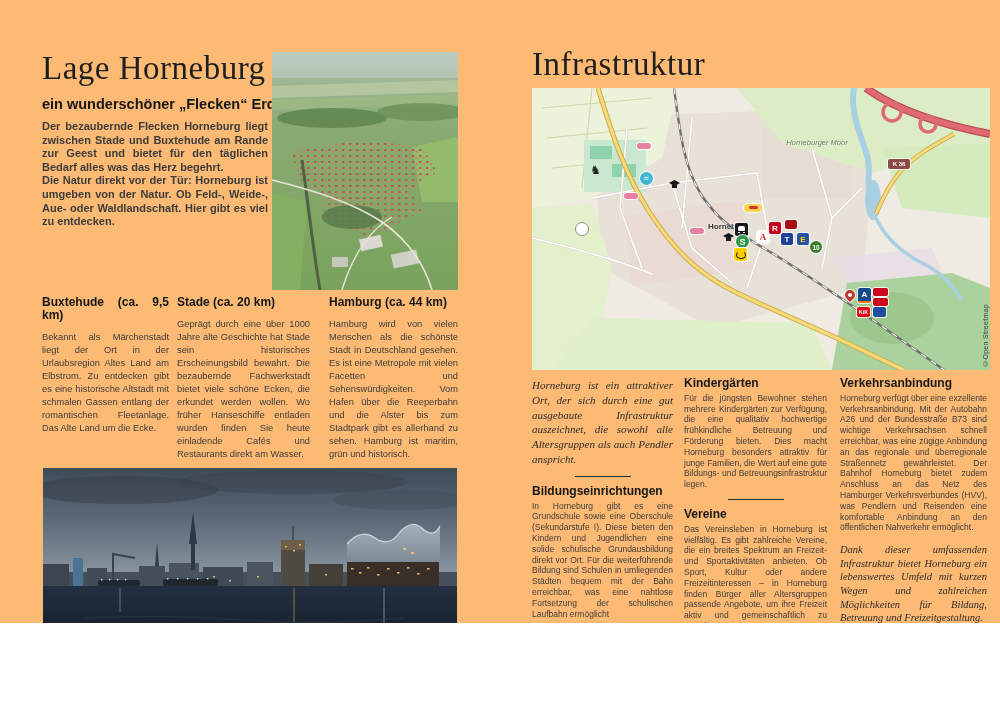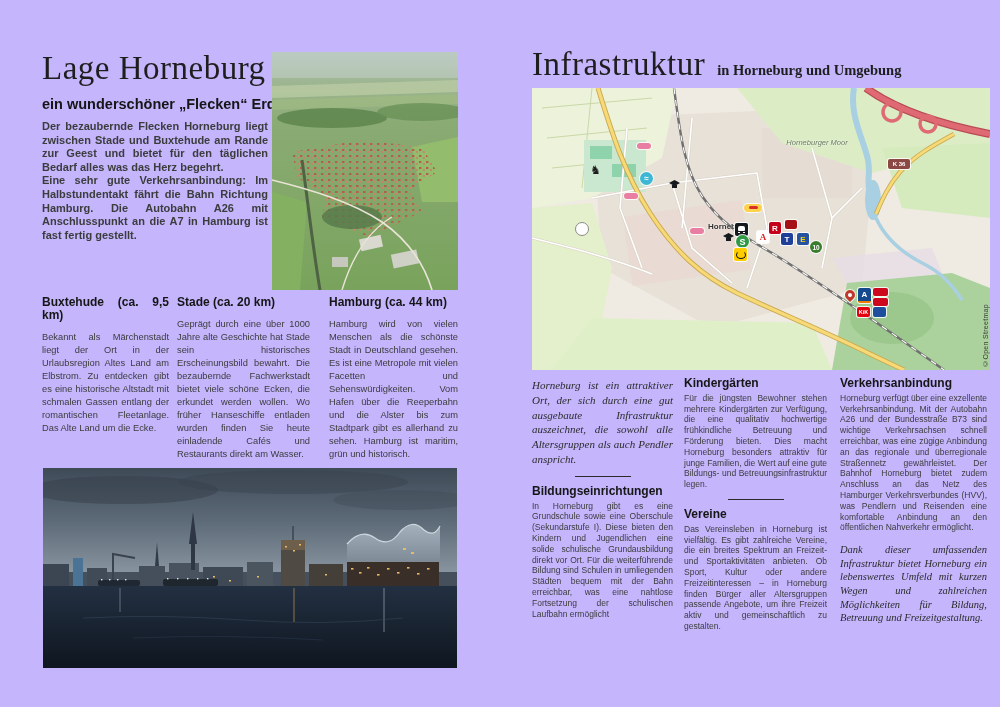--- a/index.html
+++ b/index.html
@@ -1,16 +1,16 @@
 <!DOCTYPE html>
 <html lang="de"><head>
 <meta charset="utf-8">
 <style>
   html,body{margin:0;padding:0;background:#ffffff;}
-  .sheet{position:relative;width:1000px;height:707px;background:#c4b5fd;overflow:hidden;
+  .sheet{position:relative;width:1000px;height:623px;background:#fdba74;overflow:hidden;
          font-family:"Liberation Sans","DejaVu Sans",sans-serif;color:#3c3c3c;}
   h1,h2,h3,p{margin:0;padding:0;}
 
   
   .big-title{font-family:"Liberation Serif","DejaVu Serif",serif;font-weight:400;
              font-size:33px;color:#1e1e1e;letter-spacing:.5px;}
   .title-l{position:absolute;left:42px;top:50px;}
   .title-r{position:absolute;left:532px;top:46px;display:flex;align-items:baseline;gap:12px;}
   .title-r .sub{font-family:"Liberation Serif","DejaVu Serif",serif;font-weight:700;
                 font-size:14.5px;color:#1e1e1e;}
@@ -86,21 +86,21 @@
 </head>
 <body>
 
 <div class="sheet">
 
   <h1 class="big-title title-l">Lage Horneburg</h1>
   <h2 class="subtitle-l">ein wunderschöner „Flecken“ Erde</h2>
 
   <div class="intro">
     <p>Der bezaubernde Flecken Horneburg liegt zwischen Stade und Buxtehude am Rande zur Geest und bietet für den täglichen Bedarf alles was das Herz begehrt.</p>
-    <p>Eine sehr gute Verkehrsanbindung: Im Halbstundentakt fährt die Bahn Richtung Hamburg. Die Autobahn A26 mit Anschlusspunkt an die A7 in Hamburg ist fast fertig gestellt.</p>
+    <p>Die Natur direkt vor der Tür: Horneburg ist umgeben von der Natur. Ob Feld-, Weide-, Aue- oder Waldlandschaft. Hier gibt es viel zu entdecken.</p>
   </div>
 
   <div class="aerial">
     <svg viewBox="0 0 186 238" preserveAspectRatio="none">
       <defs>
         <linearGradient id="aer" x1="0" y1="0" x2="0" y2="1">
           <stop offset="0" stop-color="#b3c4bc"></stop>
             <stop offset="0.12" stop-color="#9fb694"></stop>
           <stop offset="0.3" stop-color="#8aab74"></stop>
             <stop offset="1" stop-color="#79a35c"></stop>
@@ -220,21 +220,20 @@
       <rect x="250" y="120" width="2" height="34" fill="#d8a95e" opacity=".3"></rect>
       <rect x="340" y="120" width="2" height="44" fill="#cfd8df" opacity=".25"></rect>
       <rect x="76" y="120" width="2" height="24" fill="#cfd8df" opacity=".2"></rect>
       <path d="M40,150 Q120,146 200,152 T360,150" stroke="#3a4a5e" stroke-width="1" fill="none" opacity=".5"></path>
       <path d="M90,170 Q180,166 280,172" stroke="#33425a" stroke-width="1" fill="none" opacity=".4"></path>
     </svg>
   </div>
 
   <div class="title-r">
     <h1 class="big-title">Infrastruktur</h1>
-    <span class="sub">in Horneburg und Umgebung</span>
   </div>
 
   <div class="map">
     <svg class="map-base" viewBox="0 0 458 282" preserveAspectRatio="none">
       <rect width="458" height="282" fill="#efeae2"></rect>
       <polygon points="60,30 300,20 340,90 330,200 180,240 70,180" fill="#e7e1d8"></polygon>
       <rect x="95" y="120" width="120" height="70" fill="#ead9d2" opacity=".7" transform="rotate(-8 155 155)"></rect>
       <rect x="230" y="40" width="90" height="70" fill="#e5ddd3"></rect>
       <polygon points="300,170 400,160 420,210 330,220" fill="#e7dde6" opacity=".8"></polygon>
       <polygon points="0,0 145,0 130,70 60,110 0,120" fill="#edf3da"></polygon>

